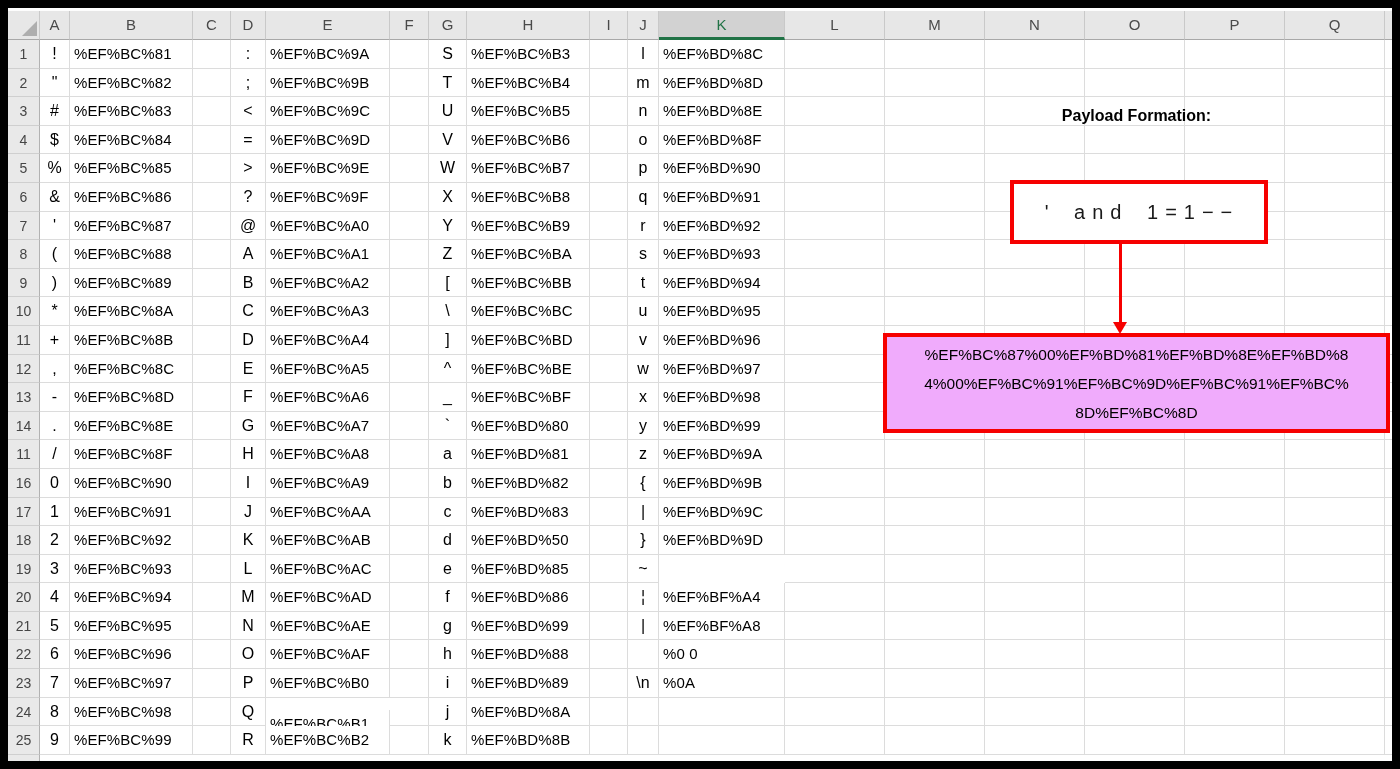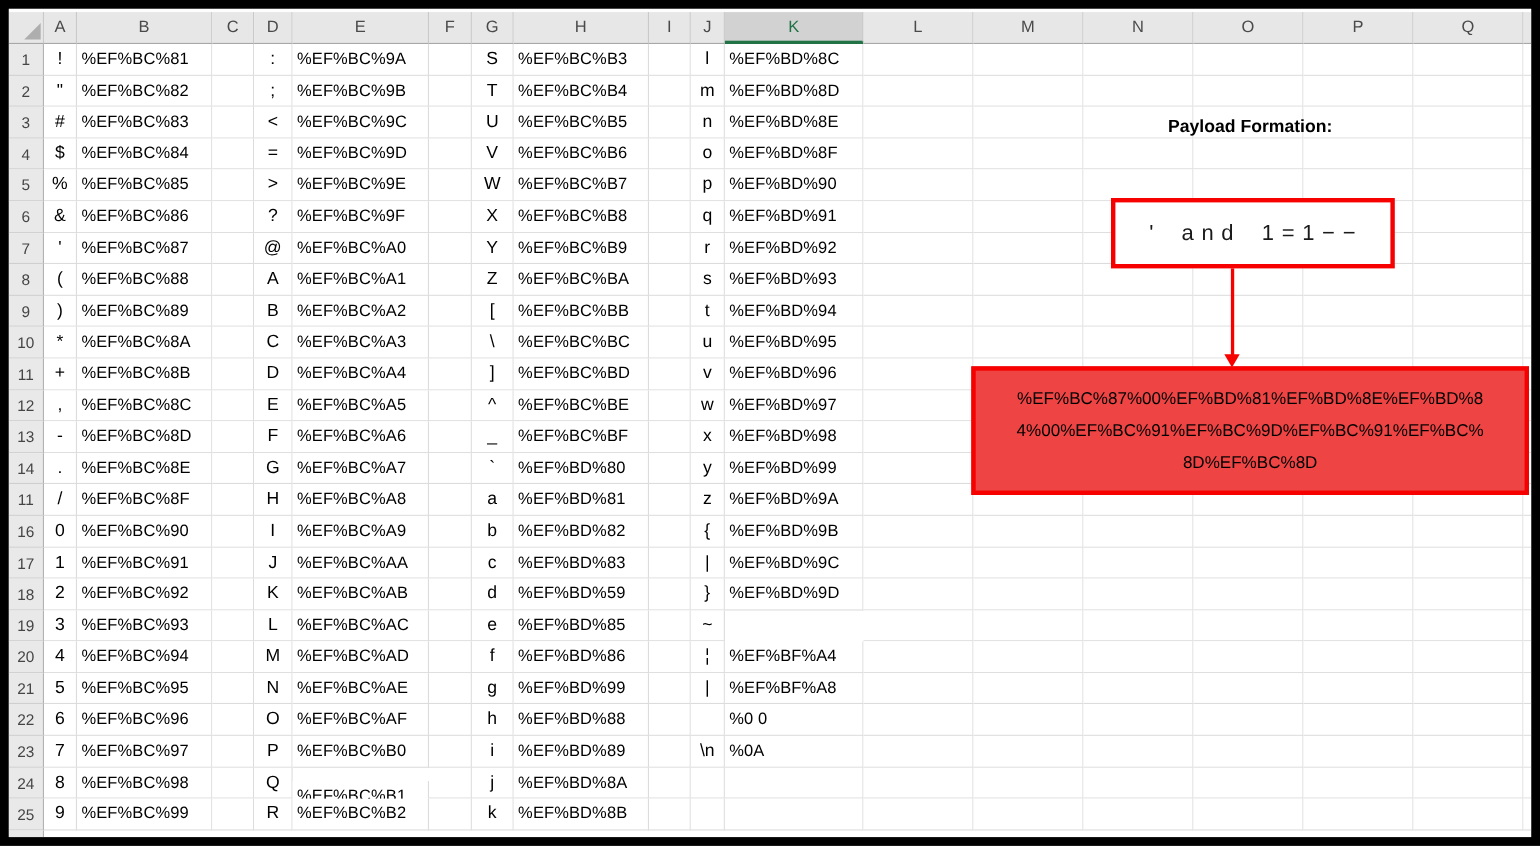--- a/index.html
+++ b/index.html
@@ -81,22 +81,22 @@
   .pf-arrow-line {
     position:absolute; left:1111px; top:236px; width:3px; height:80px;
     background:var(--accent-red);
   }
   .pf-arrow-head {
     position:absolute; left:1105px; top:314px; width:0; height:0;
     border-left:7px solid transparent; border-right:7px solid transparent;
     border-top:12px solid var(--accent-red);
   }
   .pf-box2 {
-    position:absolute; left:875px; top:325px; width:507px; height:117px;
-    border:4px solid var(--accent-red); background:#ef4444;
+    position:absolute; left:875px; top:325px; width:507px; height:100px;
+    border:4px solid var(--accent-red); background:#f0abfc;
     display:flex; flex-direction:column; justify-content:center;
     text-align:center;
   }
   .pf-line { font-size:15.5px; line-height:29px; white-space:nowrap; color:#000; }
 </style>
 </head>
 <body>
 
 <div class="frame">
   <div class="sheet">
@@ -484,21 +484,21 @@
         </div>
         <div class="row">
           <div class="rh">18</div>
           <div class="cell char" style="width: 30px;">2</div>
           <div class="cell code" style="width: 123px;">%EF%BC%92</div>
           <div class="cell empty" style="width: 38px;"></div>
           <div class="cell char" style="width: 35px;">K</div>
           <div class="cell code" style="width: 124px;">%EF%BC%AB</div>
           <div class="cell empty" style="width: 39px;"></div>
           <div class="cell char" style="width: 38px;">d</div>
-          <div class="cell code" style="width: 123px;">%EF%BD%59</div>
+          <div class="cell code" style="width: 123px;">%EF%BD%50</div>
           <div class="cell empty" style="width: 38px;"></div>
           <div class="cell char" style="width: 31px;">}</div>
           <div class="cell code" style="width: 126px;">%EF%BD%9D</div>
           <div class="cell empty" style="width: 100px;"></div>
           <div class="cell empty" style="width: 100px;"></div>
           <div class="cell empty" style="width: 100px;"></div>
           <div class="cell empty" style="width: 100px;"></div>
           <div class="cell empty" style="width: 100px;"></div>
           <div class="cell empty" style="width: 100px;"></div>
           <div class="cell" style="width: 7px; border-right: none;"></div>

